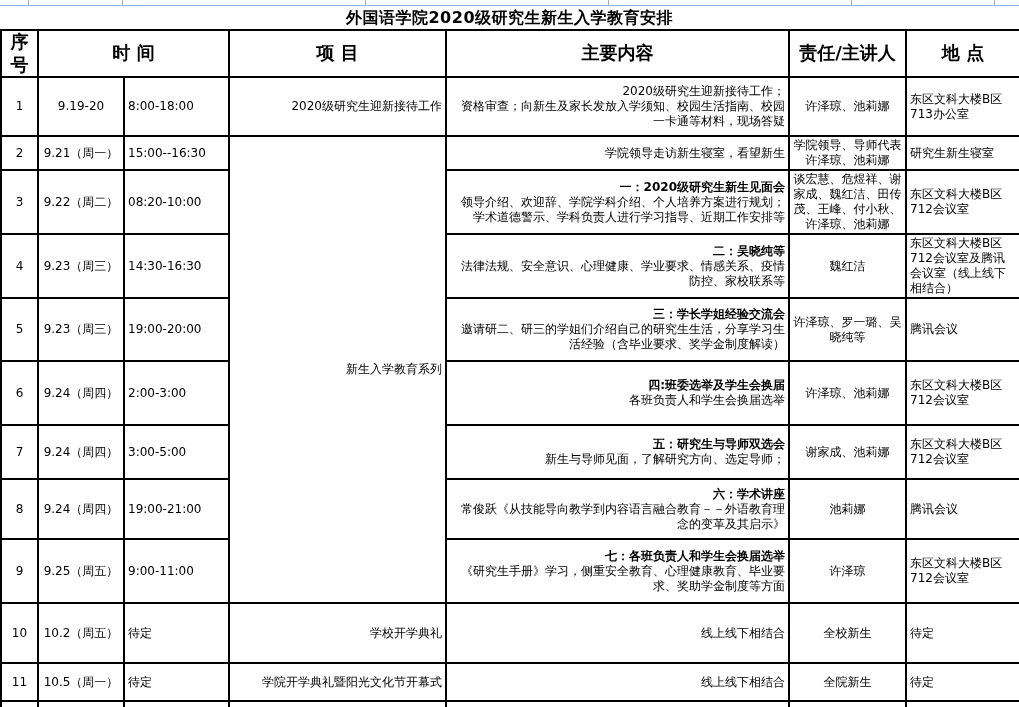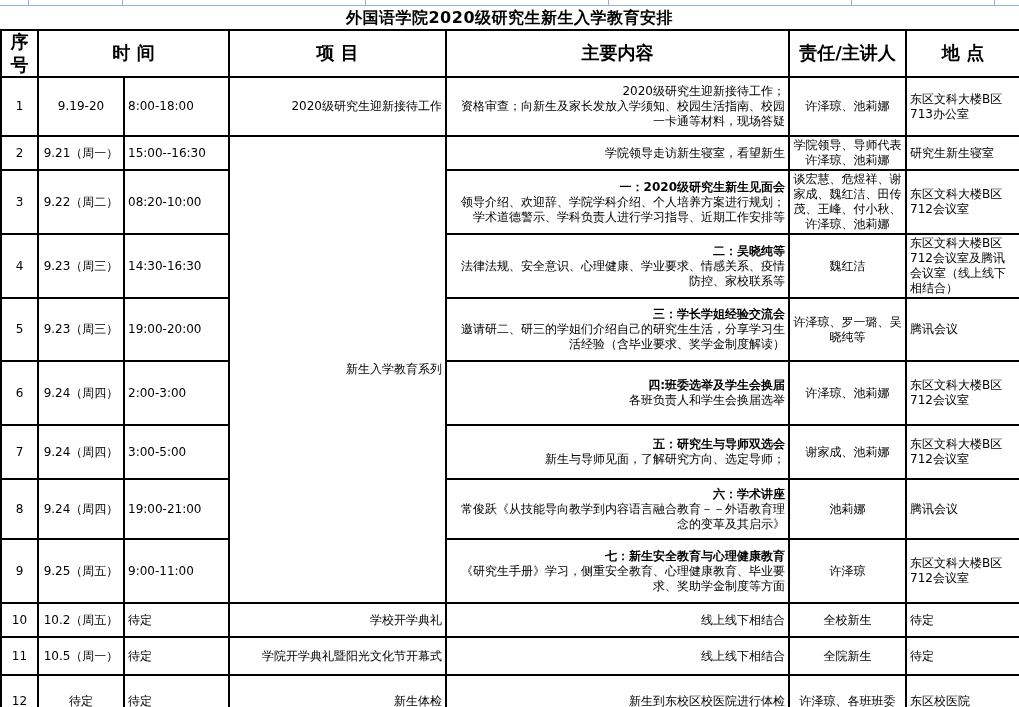--- a/index.html
+++ b/index.html
@@ -153,26 +153,26 @@
     <td class="time">19:00-21:00</td>
     <td class="cont"><span class="cbold">六：学术讲座</span><span>常俊跃《从技能导向教学到内容语言融合教育－－外语教育理念的变革及其启示》</span></td>
     <td class="spkr">池莉娜</td>
     <td class="loc">腾讯会议</td>
   </tr>
 
   <tr style="height:64px">
     <td class="num">9</td>
     <td class="date">9.25（周五）</td>
     <td class="time">9:00-11:00</td>
-    <td class="cont"><span class="cbold">七：新生安全教育与心理健康教育</span><span>《研究生手册》学习，侧重安全教育、心理健康教育、毕业要求、奖助学金制度等方面</span></td>
+    <td class="cont"><span class="cbold">七：各班负责人和学生会换届选举</span><span>《研究生手册》学习，侧重安全教育、心理健康教育、毕业要求、奖助学金制度等方面</span></td>
     <td class="spkr">许泽琼</td>
     <td class="loc">东区文科大楼B区712会议室</td>
   </tr>
 
-  <tr style="height:34px">
+  <tr style="height:60px">
     <td class="num">10</td>
     <td class="date">10.2（周五）</td>
     <td class="time">待定</td>
     <td class="proj">学校开学典礼</td>
     <td class="cont"><span class="cbold"></span><span>线上线下相结合</span></td>
     <td class="spkr">全校新生</td>
     <td class="loc">待定</td>
   </tr>
 
   <tr style="height:38px">

